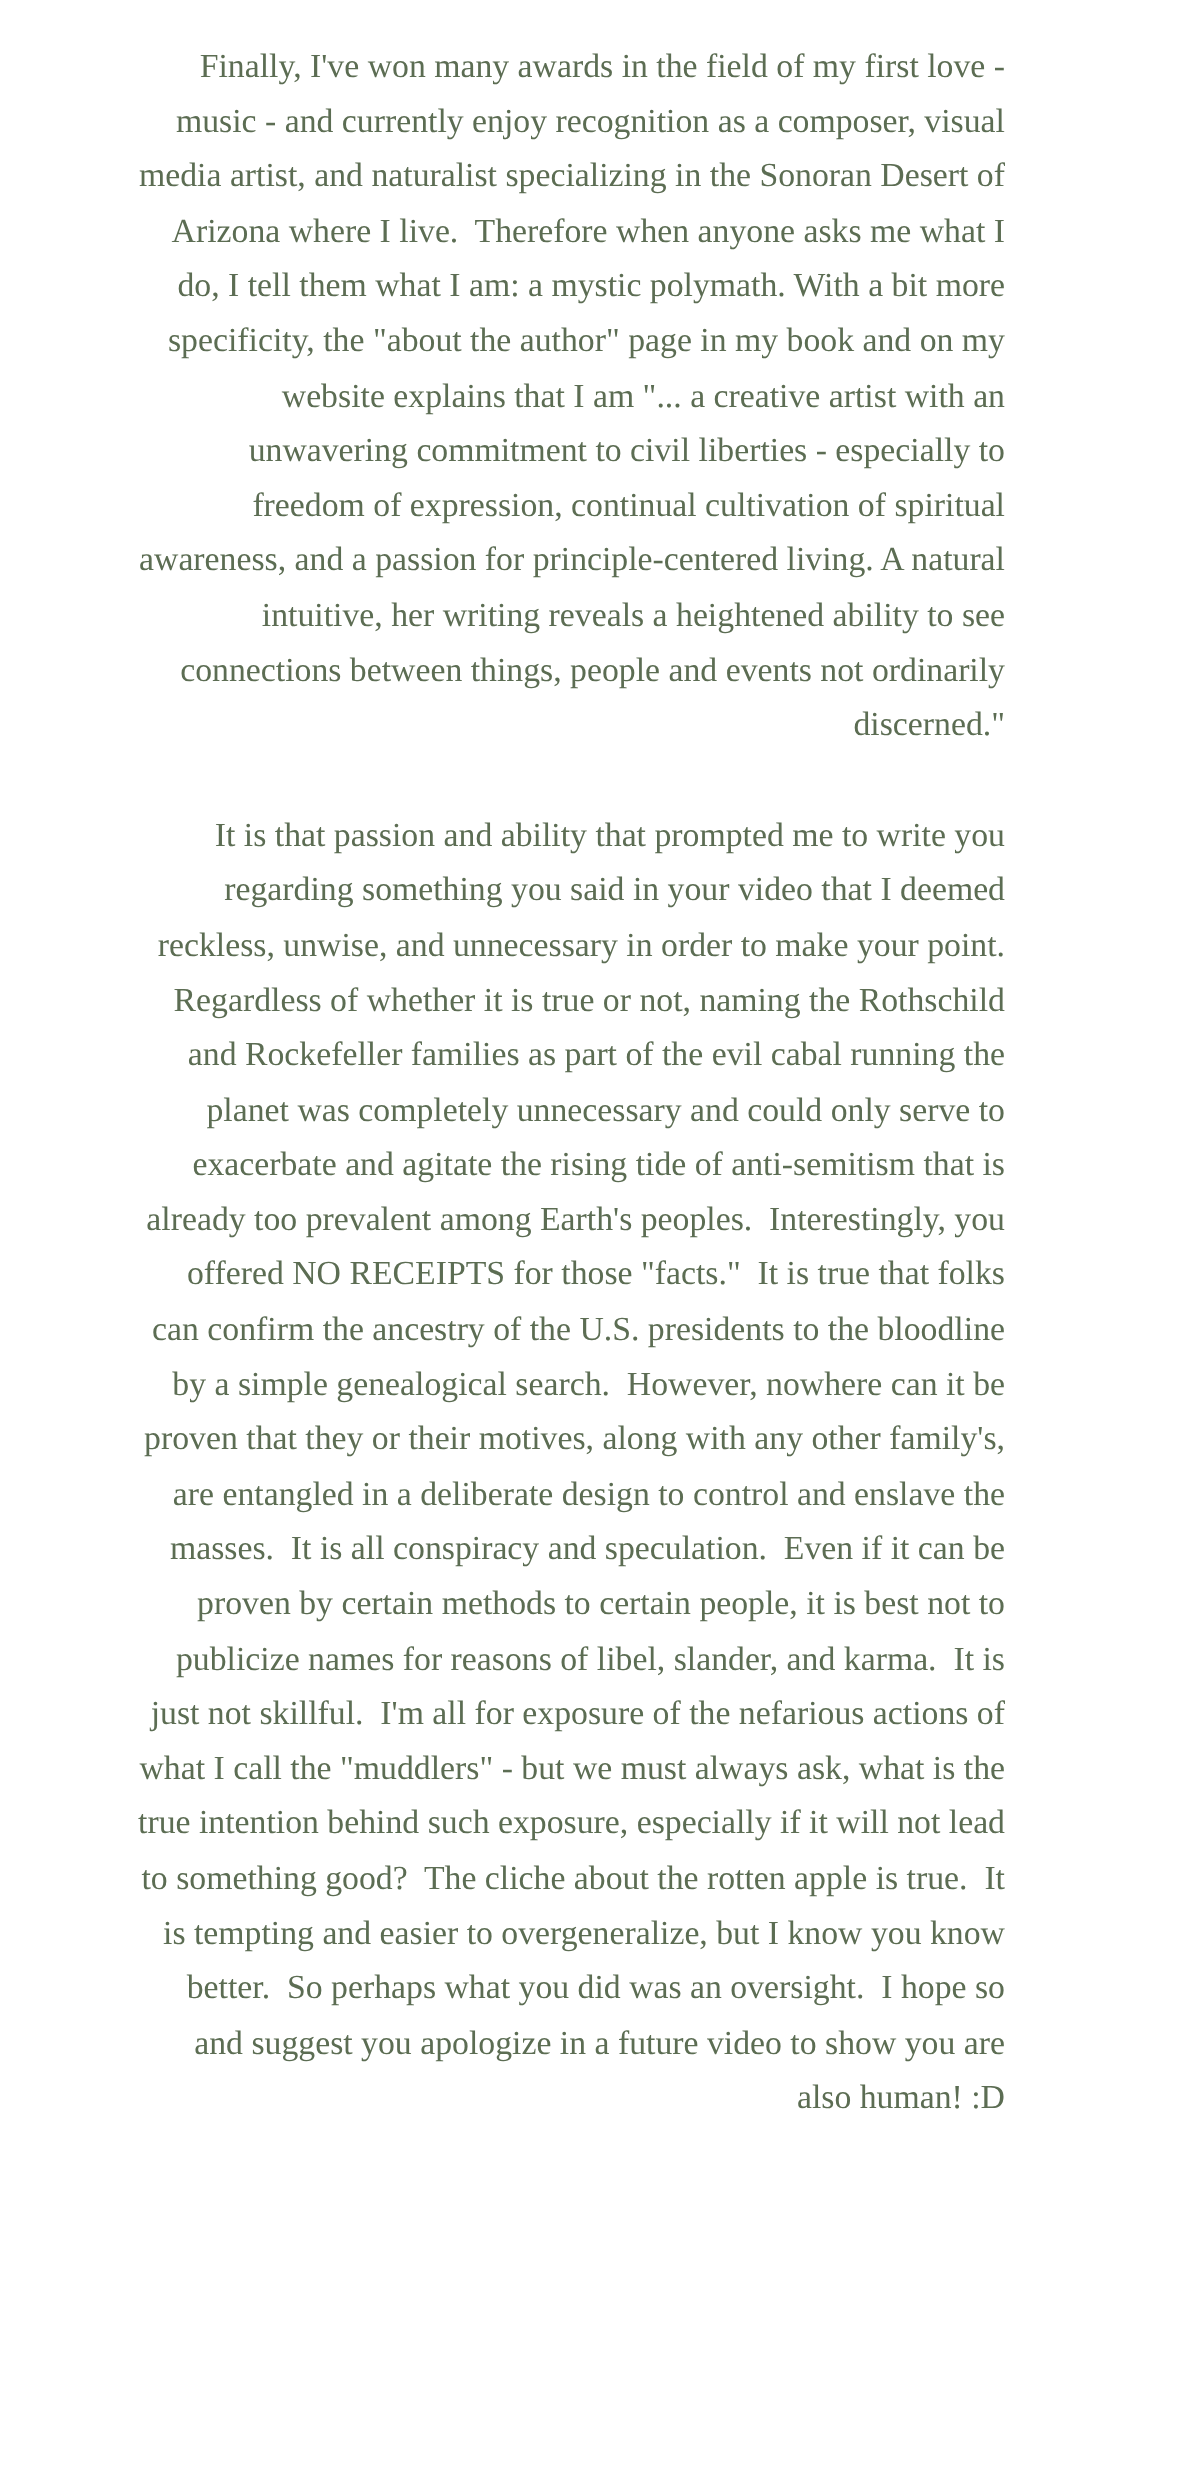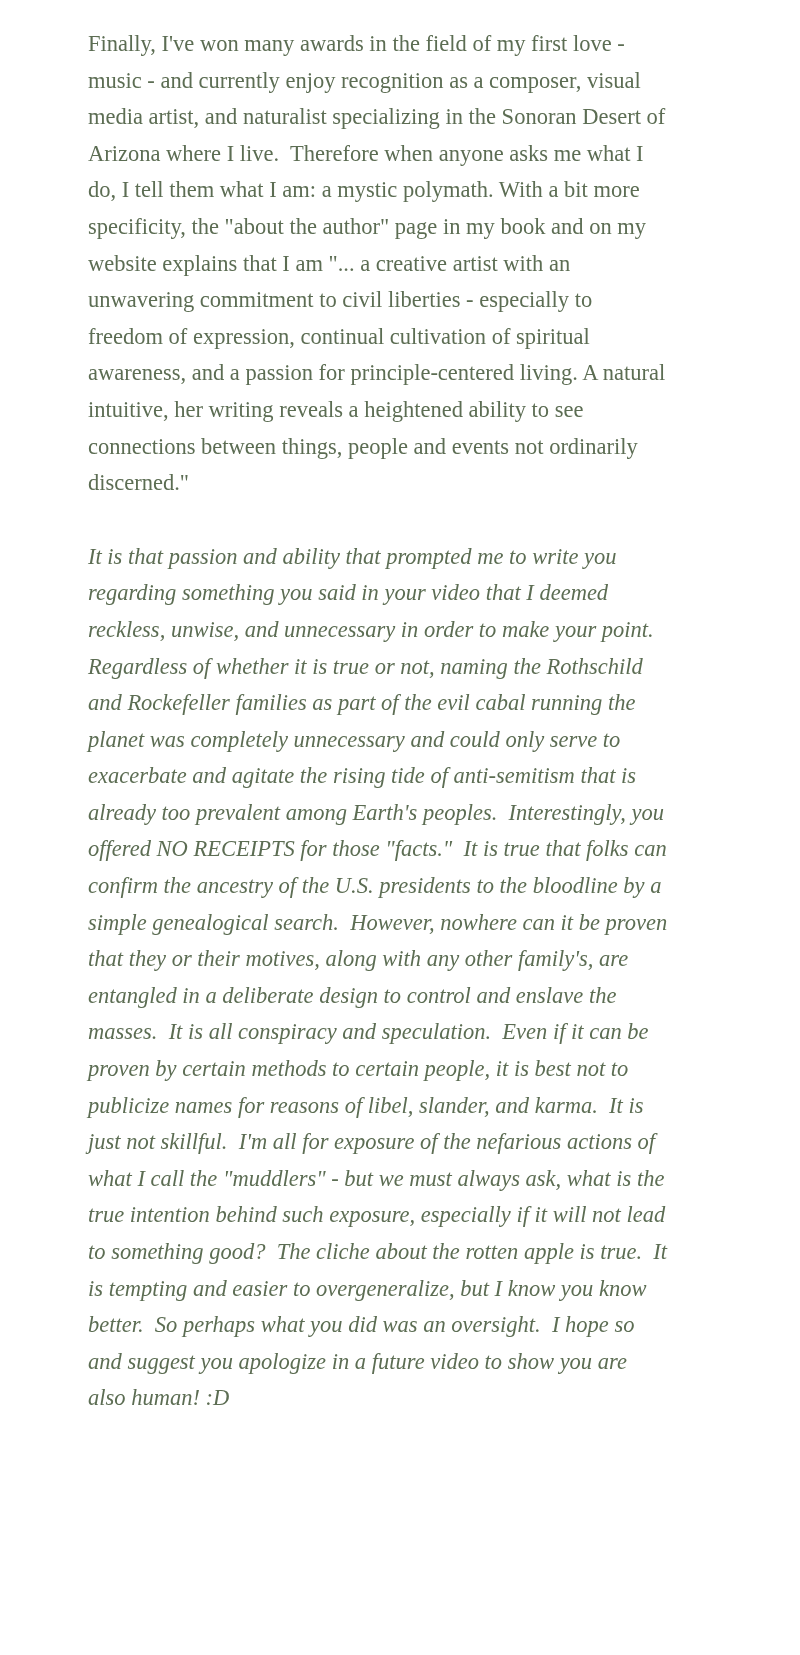--- a/index.html
+++ b/index.html
@@ -15,25 +15,24 @@
     padding: 26px 130px 60px 88px;
   }
   .doc-paragraph {
     font-family: "Liberation Serif", "DejaVu Serif", serif;
     font-size: 22.5px;
     font-weight: 400;
     line-height: 36.6px;
     color: #5c6d53;
     margin: 0 0 37px 0;
     white-space: pre-wrap;
-    text-align: left;
+    text-align: right;
   }
   .doc-paragraph:last-child {
     margin-bottom: 0;
-    font-style: italic;
   }
 </style>
 </head>
 <body>
 
 <div class="page">
   <p class="doc-paragraph">Finally, I've won many awards in the field of my first love - music - and currently enjoy recognition as a composer, visual media artist, and naturalist specializing in the Sonoran Desert of Arizona where I live.  Therefore when anyone asks me what I do, I tell them what I am: a mystic polymath. With a bit more specificity, the "about the author" page in my book and on my website explains that I am "... a creative artist with an unwavering commitment to civil liberties - especially to freedom of expression, continual cultivation of spiritual awareness, and a passion for principle-centered living. A natural intuitive, her writing reveals a heightened ability to see connections between things, people and events not ordinarily discerned."</p>
   <p class="doc-paragraph">It is that passion and ability that prompted me to write you regarding something you said in your video that I deemed reckless, unwise, and unnecessary in order to make your point.  Regardless of whether it is true or not, naming the Rothschild and Rockefeller families as part of the evil cabal running the planet was completely unnecessary and could only serve to exacerbate and agitate the rising tide of anti-semitism that is already too prevalent among Earth's peoples.  Interestingly, you offered NO RECEIPTS for those "facts."  It is true that folks can confirm the ancestry of the U.S. presidents to the bloodline by a simple genealogical search.  However, nowhere can it be proven that they or their motives, along with any other family's, are entangled in a deliberate design to control and enslave the masses.  It is all conspiracy and speculation.  Even if it can be proven by certain methods to certain people, it is best not to publicize names for reasons of libel, slander, and karma.  It is just not skillful.  I'm all for exposure of the nefarious actions of what I call the "muddlers" - but we must always ask, what is the true intention behind such exposure, especially if it will not lead to something good?  The cliche about the rotten apple is true.  It is tempting and easier to overgeneralize, but I know you know better.  So perhaps what you did was an oversight.  I hope so and suggest you apologize in a future video to show you are also human! :D</p>
 </div>
 

